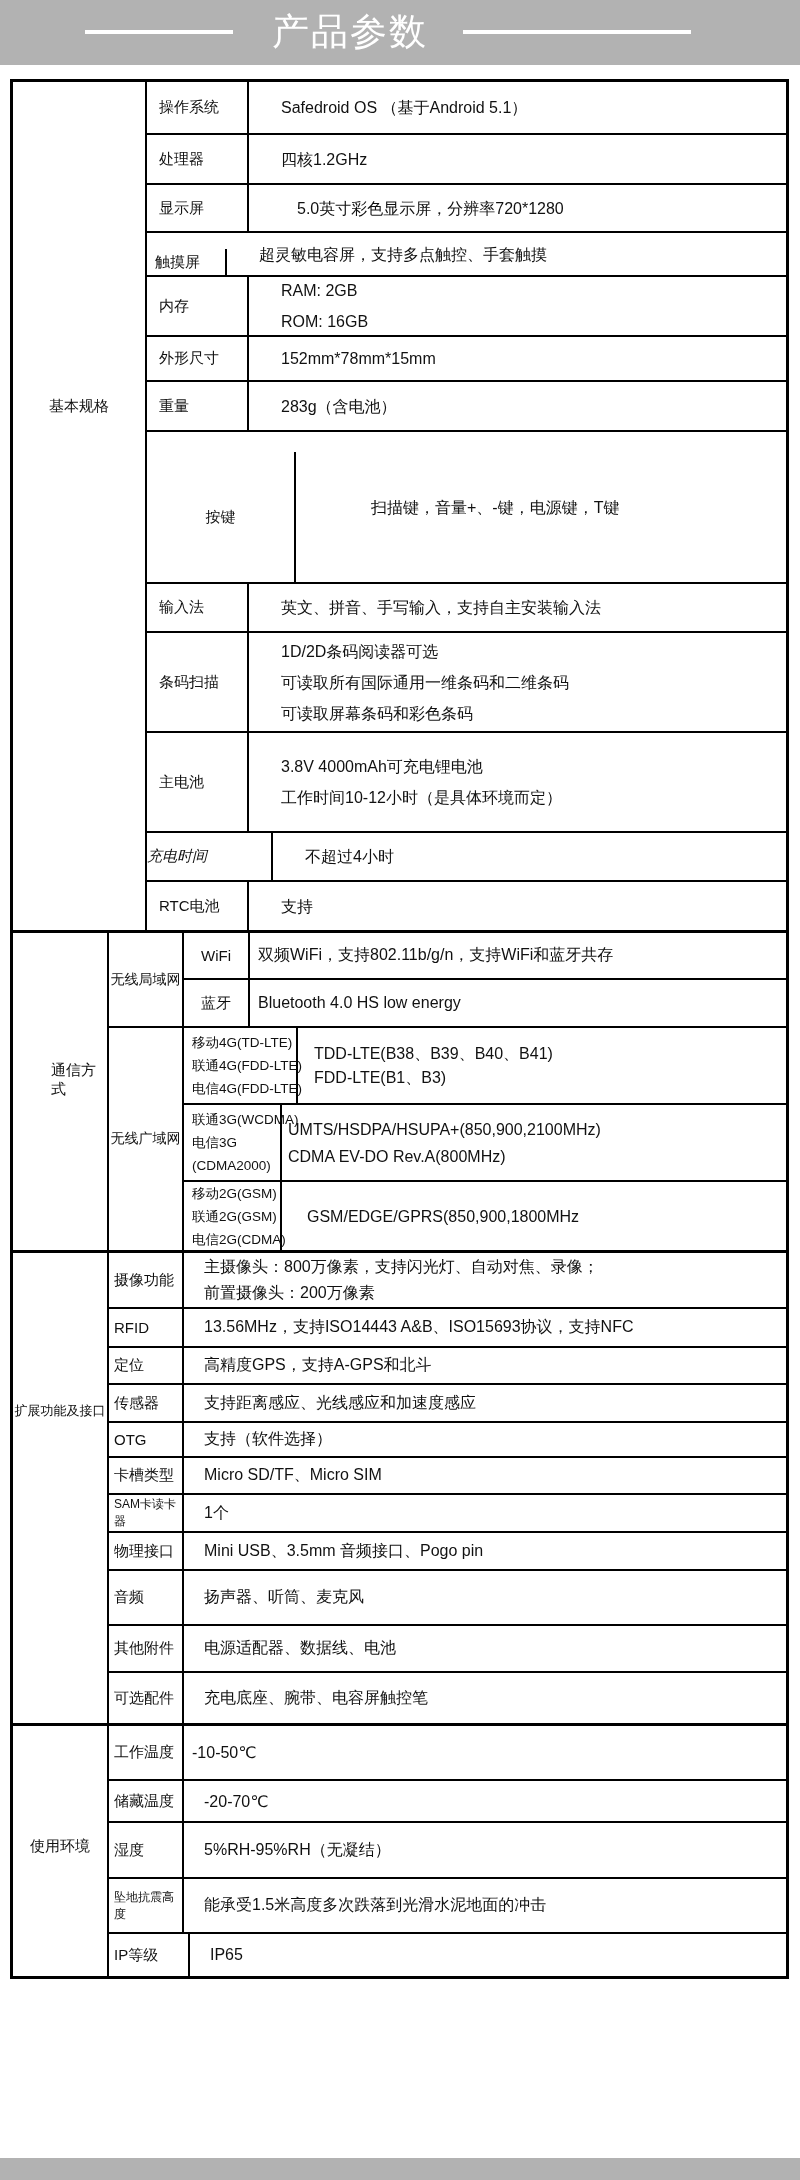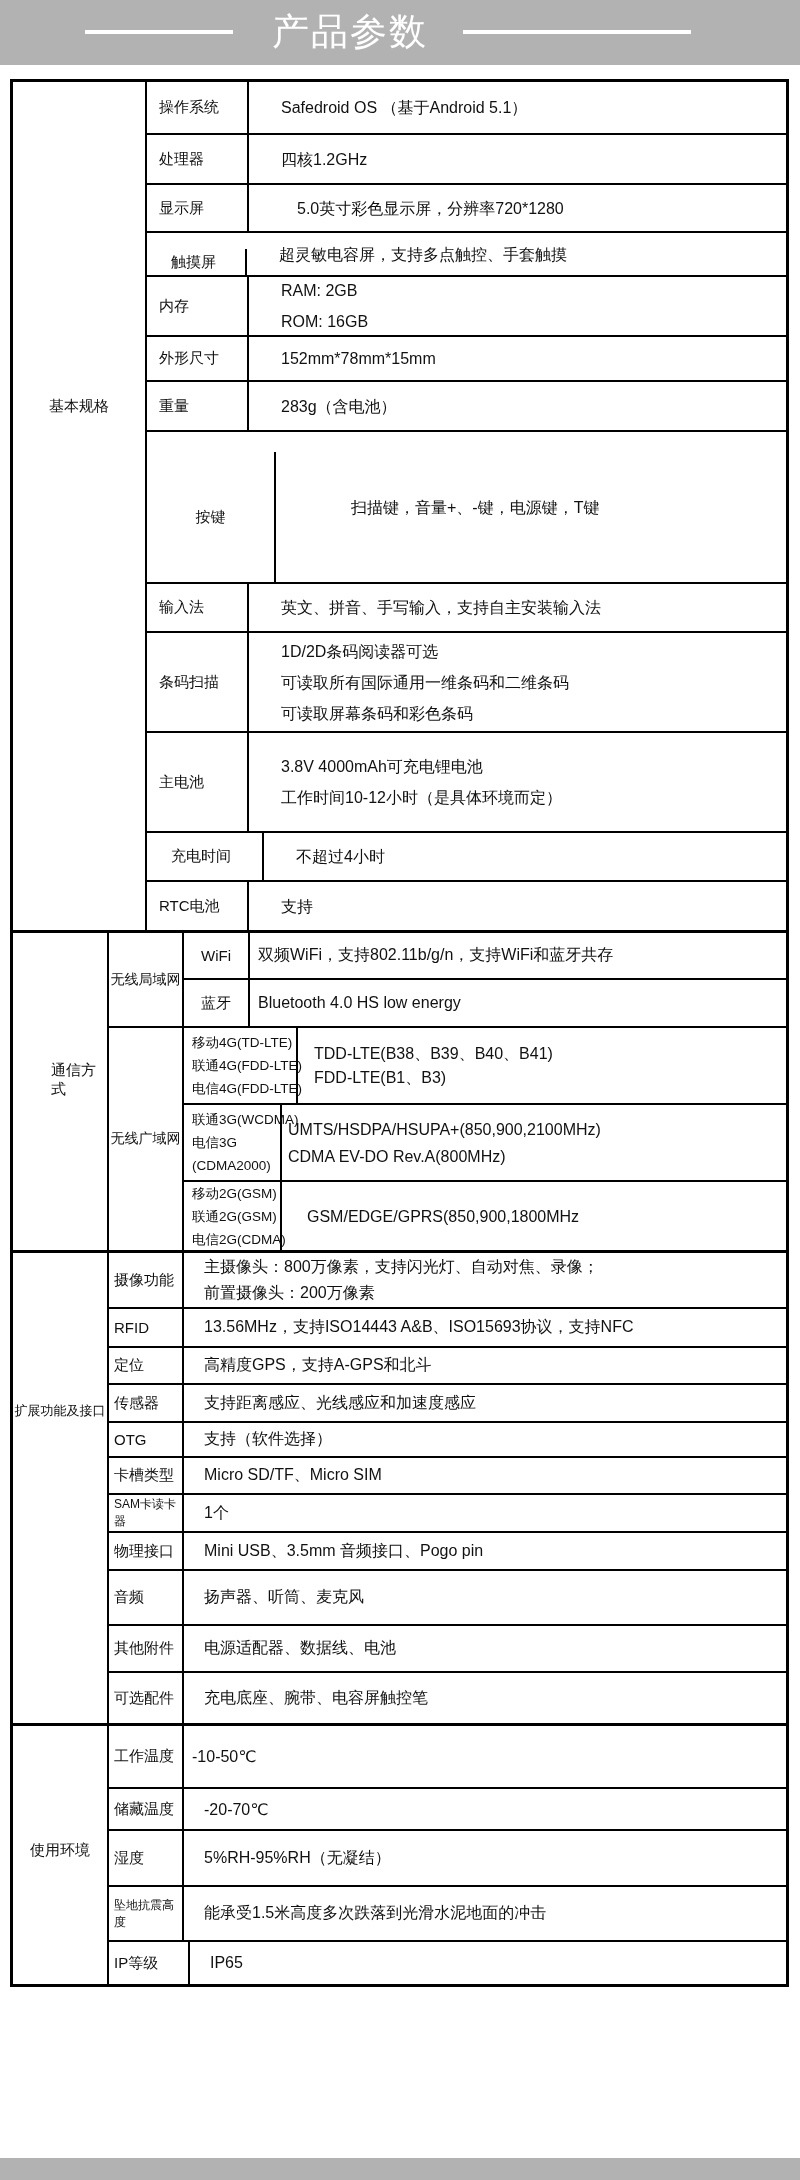--- a/index.html
+++ b/index.html
@@ -63,21 +63,21 @@
             <div class="vline">四核1.2GHz</div>
           </div>
         </div>
         <div class="row hb" style="height: 48px;">
           <div class="cell label" style="width: 102px; padding-left: 12px;">显示屏</div>
           <div class="cell value" style="padding-left: 48px; line-height: 31px;">
             <div class="vline">5.0英寸彩色显示屏，分辨率720*1280</div>
           </div>
         </div>
         <div class="row hb" style="height: 44px;">
-          <div class="cell label" style="width: 100px; padding-left: 24px; margin-top: 16px;">触摸屏</div>
+          <div class="cell label" style="width: 80px; padding-left: 8px; margin-top: 16px;">触摸屏</div>
           <div class="cell value" style="padding-left: 32px; line-height: 31px;">
             <div class="vline">超灵敏电容屏，支持多点触控、手套触摸</div>
           </div>
         </div>
         <div class="row hb" style="height: 60px;">
           <div class="cell label" style="width: 102px; padding-left: 12px;">内存</div>
           <div class="cell value" style="padding-left: 32px; line-height: 31px;">
             <div class="vline">RAM: 2GB</div>
             <div class="vline">ROM: 16GB</div>
           </div>
@@ -88,21 +88,21 @@
             <div class="vline">152mm*78mm*15mm</div>
           </div>
         </div>
         <div class="row hb" style="height: 50px;">
           <div class="cell label" style="width: 102px; padding-left: 12px;">重量</div>
           <div class="cell value" style="padding-left: 32px; line-height: 31px;">
             <div class="vline">283g（含电池）</div>
           </div>
         </div>
         <div class="row hb" style="height: 152px;">
-          <div class="cell label center" style="width: 129px; margin-top: 20px;">按键</div>
+          <div class="cell label center" style="width: 149px; margin-top: 20px;">按键</div>
           <div class="cell value" style="padding-left: 75px; line-height: 31px;">
             <div class="vline">扫描键，音量+、-键，电源键，T键</div>
           </div>
         </div>
         <div class="row hb" style="height: 49px;">
           <div class="cell label" style="width: 102px; padding-left: 12px;">输入法</div>
           <div class="cell value" style="padding-left: 32px; line-height: 31px;">
             <div class="vline">英文、拼音、手写输入，支持自主安装输入法</div>
           </div>
         </div>
@@ -115,21 +115,21 @@
           </div>
         </div>
         <div class="row hb" style="height: 100px;">
           <div class="cell label" style="width: 102px; padding-left: 12px;">主电池</div>
           <div class="cell value" style="padding-left: 32px; line-height: 31px;">
             <div class="vline">3.8V 4000mAh可充电锂电池</div>
             <div class="vline">工作时间10-12小时（是具体环境而定）</div>
           </div>
         </div>
         <div class="row hb" style="height: 49px;">
-          <div class="cell label" style="width: 117px; padding-left: 24px;">充电时间</div>
+          <div class="cell label" style="width: 126px; padding-left: 0; font-style: italic;">充电时间</div>
           <div class="cell value" style="padding-left: 32px; line-height: 31px;">
             <div class="vline">不超过4小时</div>
           </div>
         </div>
         <div class="row hb" style="height: 50px;">
           <div class="cell label" style="width: 102px; padding-left: 12px;">RTC电池</div>
           <div class="cell value" style="padding-left: 32px; line-height: 31px;">
             <div class="vline">支持</div>
           </div>
         </div>
@@ -262,21 +262,21 @@
           <div class="cell label" style="width: 75px; padding-left: 5px;">可选配件</div>
           <div class="cell value" style="padding-left: 20px;">
             <div class="vline">充电底座、腕带、电容屏触控笔</div>
           </div>
         </div>
       </div>
       <div class="section sec-sep" style="padding-left: 96px;">
         <div class="sec-label" style="width: 96px;">
           <span style="display: inline-block; transform: translateY(-5px);">使用环境</span>
         </div>
-        <div class="row" style="height: 61px;">
+        <div class="row" style="height: 53px;">
           <div class="cell label" style="width: 75px; padding-left: 5px;">工作温度</div>
           <div class="cell value" style="padding-left: 8px;">
             <div class="vline">-10-50℃</div>
           </div>
         </div>
         <div class="row hb" style="height: 42px;">
           <div class="cell label" style="width: 75px; padding-left: 5px;">储藏温度</div>
           <div class="cell value" style="padding-left: 20px;">
             <div class="vline">-20-70℃</div>
           </div>

